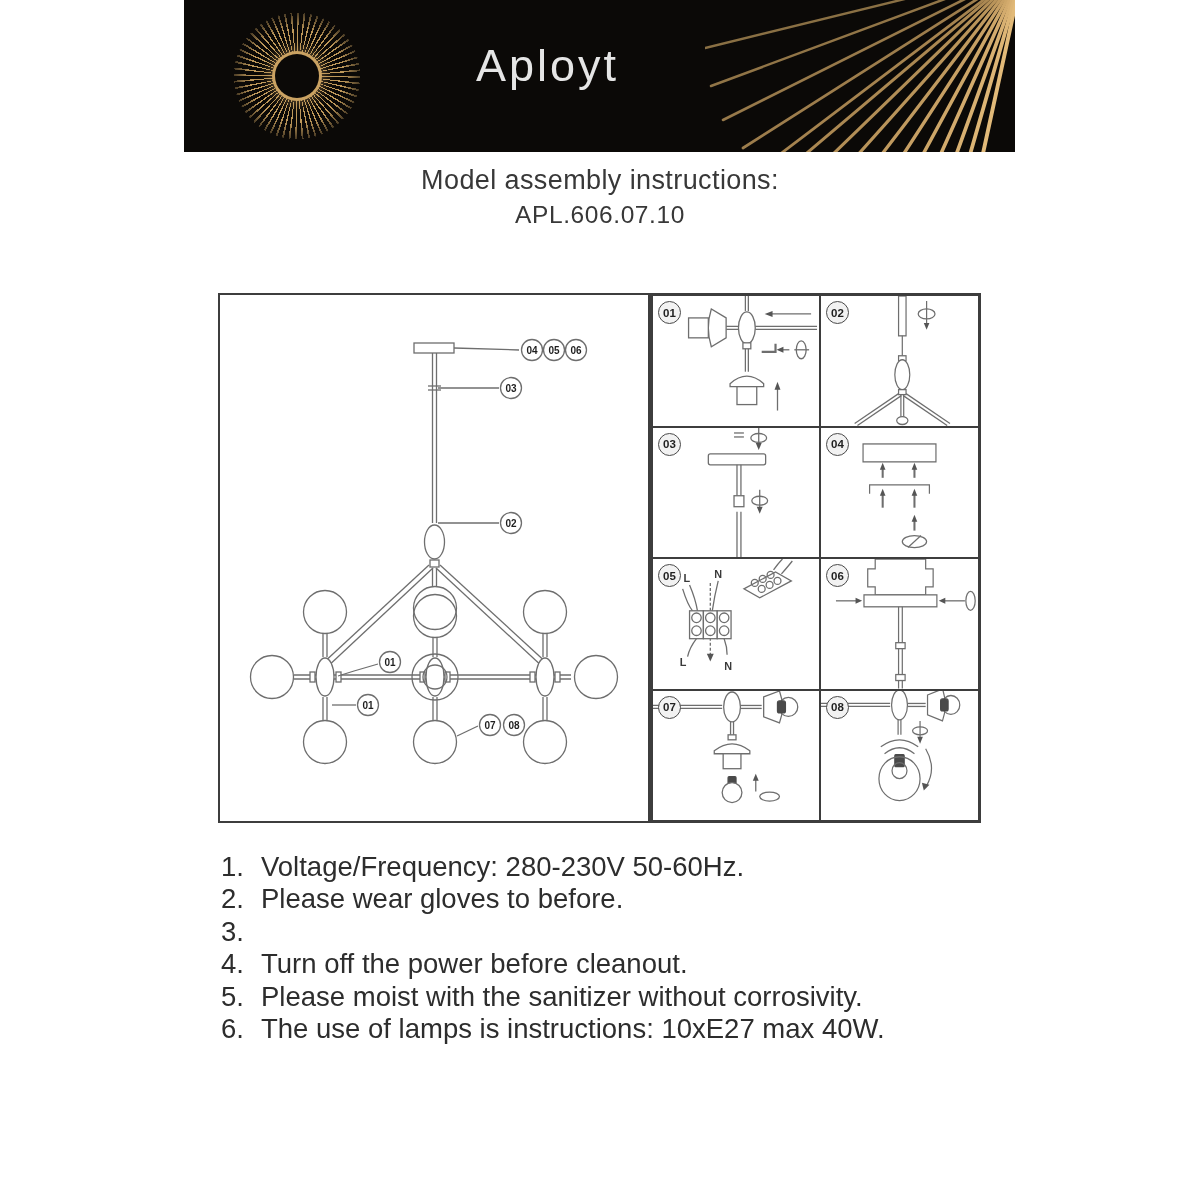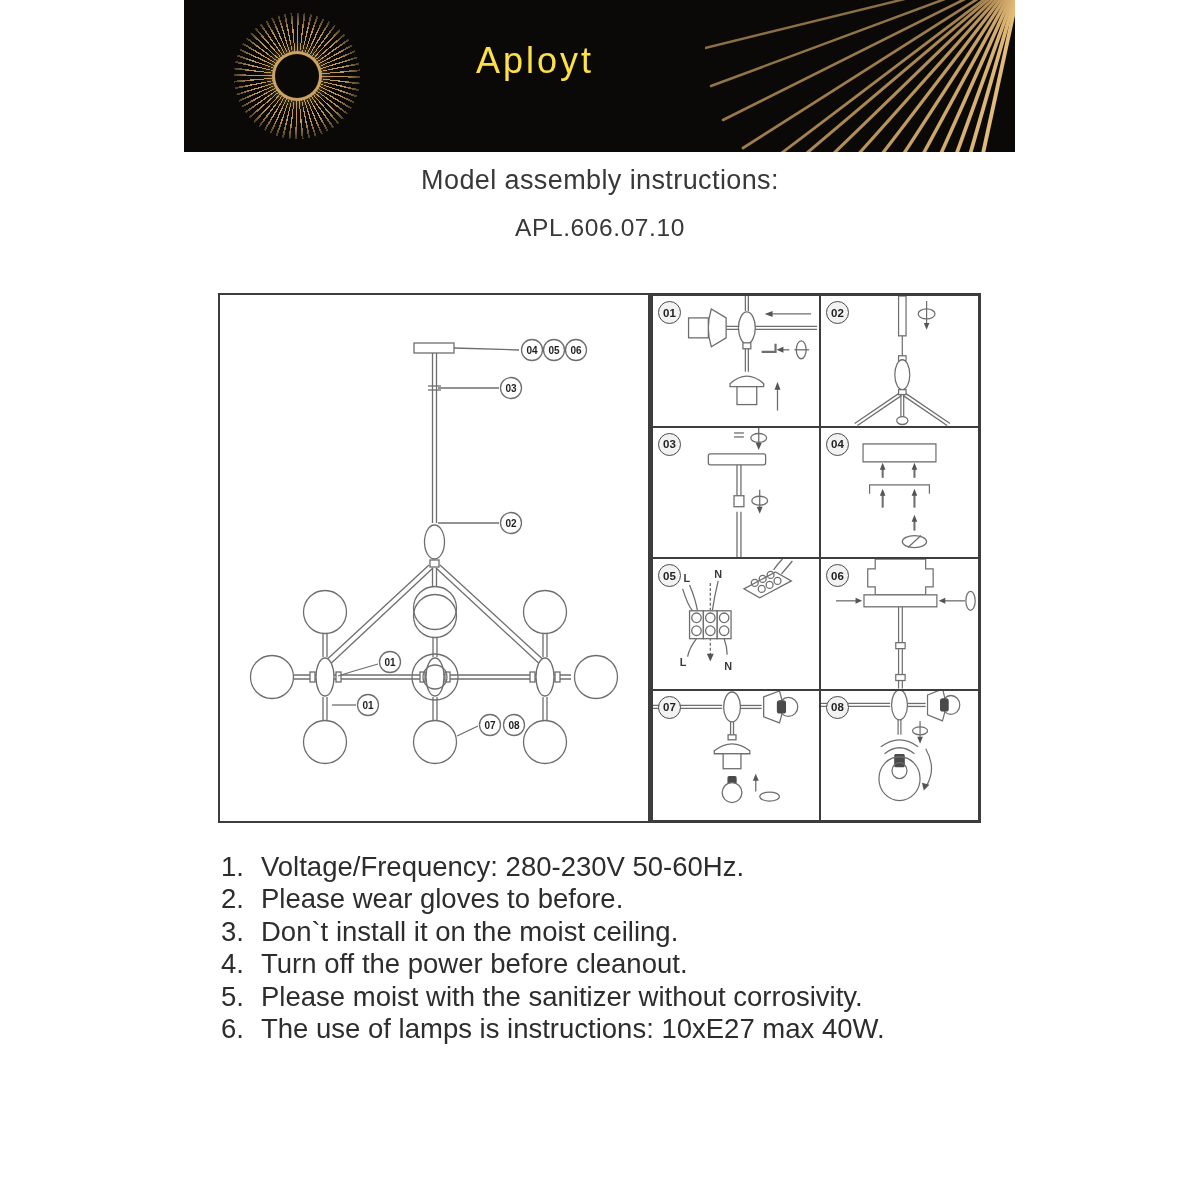--- a/index.html
+++ b/index.html
@@ -8,26 +8,26 @@
     font-family:"Liberation Sans",sans-serif;overflow:hidden;
   }
   
   .banner{position:absolute;left:184px;top:0;width:831px;height:152px;background:#0b0907;overflow:hidden;}
   .starburst{position:absolute;left:50px;top:13px;width:126px;height:126px;border-radius:50%;
     background:repeating-conic-gradient(from 0deg,rgba(200,160,95,.95) 0deg 1.7deg,rgba(11,9,7,0) 1.7deg 6deg);}
   .starburst .fade{position:absolute;inset:0;border-radius:50%;
     background:radial-gradient(circle,rgba(11,9,7,0) 0 52%,rgba(11,9,7,.9) 78%,#0b0907 95%);}
   .starburst .core{position:absolute;left:50%;top:50%;width:44px;height:44px;margin:-22px 0 0 -22px;border-radius:50%;
     background:#0b0907;box-shadow:0 0 0 3px #caa262,0 0 14px 4px rgba(202,162,98,.55);}
-  .brand{position:absolute;left:292px;top:40px;font-size:36px;font-weight:400;letter-spacing:3px;color:#fde047;}
+  .brand{position:absolute;left:292px;top:40px;font-size:45px;font-weight:400;letter-spacing:3px;color:#e5e5e5;}
   .corner-rays{position:absolute;right:0;top:0;width:310px;height:152px;}
   
   .title-block{position:absolute;left:0;top:165px;width:1200px;text-align:center;color:#383838;}
   .title-line1{font-size:27px;letter-spacing:.4px;}
-  .title-line2{font-size:24.5px;margin-top:18px;letter-spacing:.6px;}
+  .title-line2{font-size:24.5px;margin-top:5px;letter-spacing:.6px;}
   
   .main-box{position:absolute;left:218px;top:293px;width:432px;height:530px;border:2px solid #3d3d3d;background:#fff;box-sizing:border-box;}
   .main-box svg{width:100%;height:100%;display:block;}
   .panel-grid{position:absolute;left:650px;top:293px;width:331px;height:530px;border:2px solid #3d3d3d;background:#fff;box-sizing:border-box;
     display:grid;grid-template-columns:168px 1fr;grid-template-rows:repeat(4,1fr);}
   .cell{position:relative;border:1px solid #3d3d3d;overflow:hidden;}
   .cell svg{position:absolute;inset:0;width:100%;height:100%;}
   .pnum{position:absolute;left:5px;top:5px;width:21px;height:21px;border:1.6px solid #4a4a4a;border-radius:50%;
     background:#f2f2f2;color:#222;font-size:11.5px;font-weight:bold;display:flex;align-items:center;justify-content:center;z-index:2;}
   
@@ -386,21 +386,20 @@
   <div class="ins-row">
     <span class="ins-num">1.</span>
     <span class="ins-text">Voltage/Frequency: 280-230V 50-60Hz.</span>
   </div>
   <div class="ins-row">
     <span class="ins-num">2.</span>
     <span class="ins-text">Please wear gloves to before.</span>
   </div>
   <div class="ins-row">
     <span class="ins-num">3.</span>
-    <span class="ins-text">Don`t install it on the moist ceiling.</span>
   </div>
   <div class="ins-row">
     <span class="ins-num">4.</span>
     <span class="ins-text">Turn off the power before cleanout.</span>
   </div>
   <div class="ins-row">
     <span class="ins-num">5.</span>
     <span class="ins-text">Please moist with the sanitizer without corrosivity.</span>
   </div>
   <div class="ins-row">

